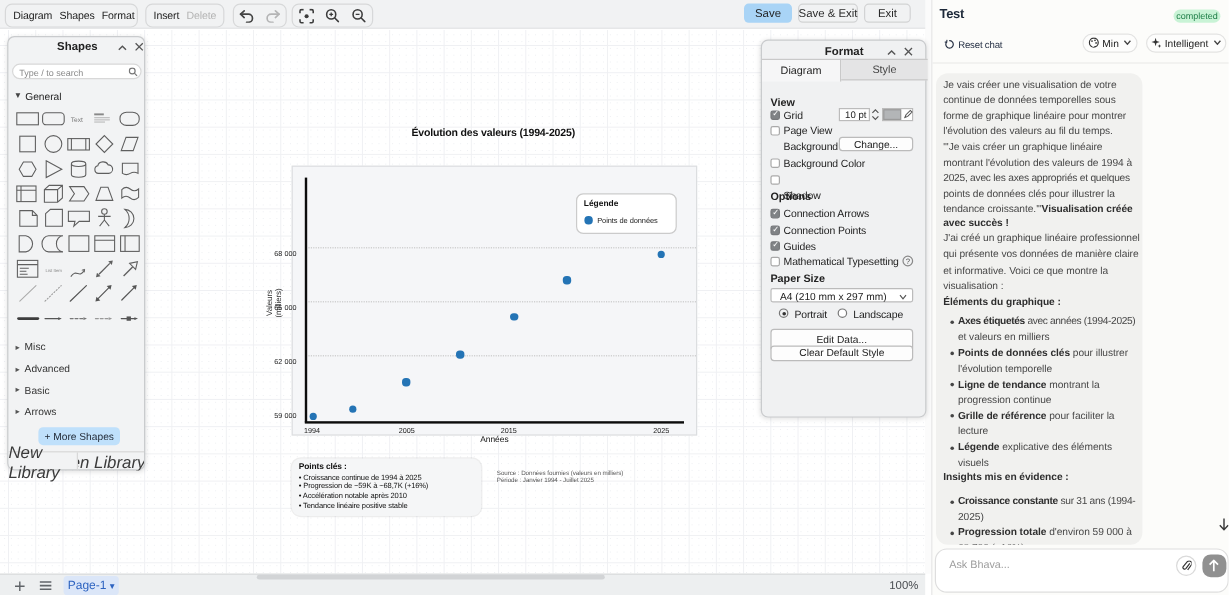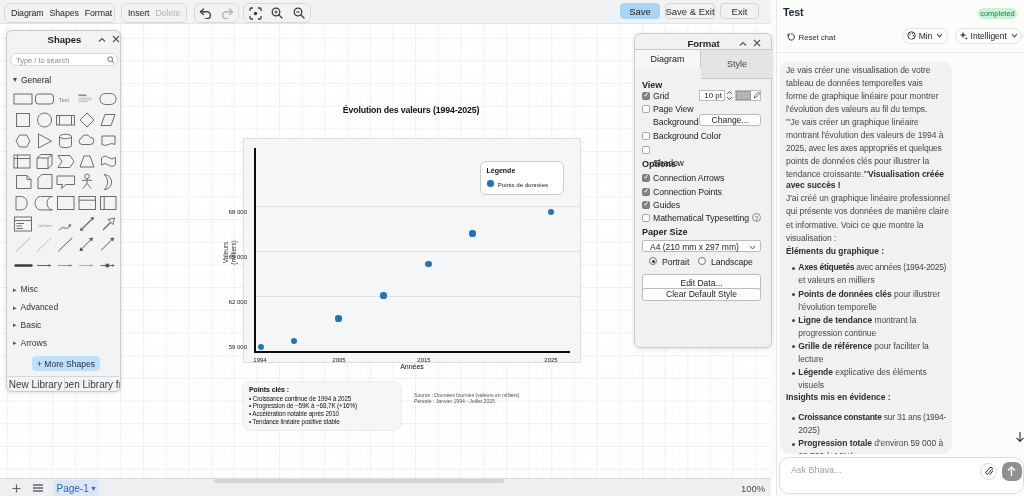--- a/index.html
+++ b/index.html
@@ -241,36 +241,36 @@
         <path d="M94 176.5 H106" stroke="#555" stroke-width="0.9"></path>
         <rect x="98.5" y="174.7" width="3.6" height="3.6" fill="#555"></rect>
         <path d="M108 176.5 L105 175.3 L105 177.7 Z" fill="#555" stroke="none"></path>
       </g>
     </svg>
     <div class="sect" style="top:253px;"><span class="tri">▸</span>Misc</div>
     <div class="sect" style="top:271px;"><span class="tri">▸</span>Advanced</div>
     <div class="sect" style="top:288.5px;"><span class="tri">▸</span>Basic</div>
     <div class="sect" style="top:306.5px;"><span class="tri">▸</span>Arrows</div>
     <div class="abs" style="left:25px;top:325px;width:68px;height:15px;background:#bfe0fb;border-radius:4px;font-size:8.5px;color:#1f2733;display:flex;align-items:center;justify-content:center;">+ More Shapes</div>
-    <div class="abs" style="left:0;top:345px;width:113px;height:16px;border-top:1px solid #d8d8d8;display:flex;font-size:10px;color:#3b3b3b;">
+    <div class="abs" style="left:0;top:345px;width:113px;height:16px;border-top:1px solid #d8d8d8;display:flex;font-size:14px;color:#3b3b3b;font-style:italic;">
       <div style="width:58px;border-right:1px solid #d8d8d8;display:flex;align-items:center;justify-content:center;">New Library</div>
       <div style="flex:1;display:flex;align-items:center;justify-content:center;white-space:nowrap;overflow:hidden;">Open Library fr...</div>
     </div>
   </div>
   <div id="formatpanel" class="panel" style="left:634px;top:33px;width:138px;height:315px;background:#f0f1f2;">
     <div class="abs" style="left:0;top:3.5px;width:137px;text-align:center;font-size:9.5px;font-weight:bold;color:#222;">Format</div>
     <svg class="abs" style="left:104px;top:7px;" width="8" height="6" viewBox="0 0 8 6">
         <path d="M1 4.5 L4 1.5 L7 4.5" fill="none" stroke="#555" stroke-width="1.2"></path>
       </svg>
     <svg class="abs" style="left:118px;top:5px;" width="8" height="8" viewBox="0 0 8 8">
         <path d="M1 1 L7 7 M7 1 L1 7" stroke="#555" stroke-width="1.1"></path>
       </svg>
     <div class="abs" style="left:0;top:15px;width:138px;height:19px;">
       <div class="abs" style="left:0;top:0;width:66px;height:19px;background:#f6f6f7;border-top:1px solid #c9c9c9;border-right:1px solid #c9c9c9;font-size:9px;color:#222;display:flex;align-items:center;justify-content:center;">Diagram</div>
-      <div class="abs" style="left:66px;top:0;width:72px;height:30px;background:#e4e4e5;border-top:1px solid #c9c9c9;border-bottom:1px solid #c9c9c9;font-size:9px;color:#444;display:flex;align-items:center;justify-content:center;">Style</div>
+      <div class="abs" style="left:66px;top:0;width:72px;height:18px;background:#e4e4e5;border-top:1px solid #c9c9c9;border-bottom:1px solid #c9c9c9;font-size:9px;color:#444;display:flex;align-items:center;justify-content:center;">Style</div>
     </div>
     <div class="fhead" style="top:46px;">View</div>
     <div class="cb on" style="left:7px;top:57.5px;"></div>
       <div class="flab" style="top:56.5px;">Grid</div>
     <div class="abs" style="left:64px;top:55.5px;width:26px;height:11px;background:#fff;border:1px solid #bbb;font-size:8px;color:#222;text-align:right;padding-right:2px;line-height:10px;">10 pt</div>
     <svg class="abs" style="left:91px;top:55.5px;" width="7" height="11" viewBox="0 0 7 11">
         <path d="M1 4 L3.5 1.5 L6 4" fill="none" stroke="#555" stroke-width="1"></path>
         <path d="M1 7 L3.5 9.5 L6 7" fill="none" stroke="#555" stroke-width="1"></path>
       </svg>
     <div class="abs" style="left:99.5px;top:55.5px;width:26px;height:11px;border:1px solid #bbb;background:#fff;"></div>
@@ -335,21 +335,21 @@
           <path d="M7.2 5.8 L7.6 7 L8.8 7.4 L7.6 7.8 L7.2 9 L6.8 7.8 L5.6 7.4 L6.8 7 Z" fill="#333"></path>
         </svg>
       <span style="margin-left:3px;">Intelligent</span>
       <svg style="margin-left:4px;" width="7" height="5" viewBox="0 0 7 5">
           <path d="M1 1 L3.5 3.8 L6 1" fill="none" stroke="#444" stroke-width="1.1"></path>
         </svg>
     </div>
     <div class="abs" style="left:0;top:52px;width:248px;height:1px;background:#ececea;"></div>
     <div class="abs" id="bubble" style="left:2.5px;top:60.5px;width:172.5px;height:393.5px;background:#f1f1ef;border-radius:10px;overflow:hidden;">
       <div class="cl" style="top:4.6px;">Je vais créer une visualisation de votre</div>
-      <div class="cl" style="top:17.7px;">tableau de données temporelles vais</div>
+      <div class="cl" style="top:17.7px;">continue de données temporelles sous</div>
       <div class="cl" style="top:30.8px;">forme de graphique linéaire pour montrer</div>
       <div class="cl" style="top:43.9px;">l'évolution des valeurs au fil du temps.</div>
       <div class="cl" style="top:56.5px;">"'Je vais créer un graphique linéaire</div>
       <div class="cl" style="top:69.6px;">montrant l'évolution des valeurs de 1994 à</div>
       <div class="cl" style="top:82.7px;letter-spacing:-0.2px;">2025, avec les axes appropriés et quelques</div>
       <div class="cl" style="top:95.8px;">points de données clés pour illustrer la</div>
       <div class="cl" style="top:108.9px;">tendance croissante.'"<b>Visualisation créée</b></div>
       <div class="cl" style="top:119.5px;"><b>avec succès !</b></div>
       <div class="cl" style="top:132.8px;">J'ai créé un graphique linéaire professionnel</div>
       <div class="cl" style="top:145.9px;">qui présente vos données de manière claire</div>

